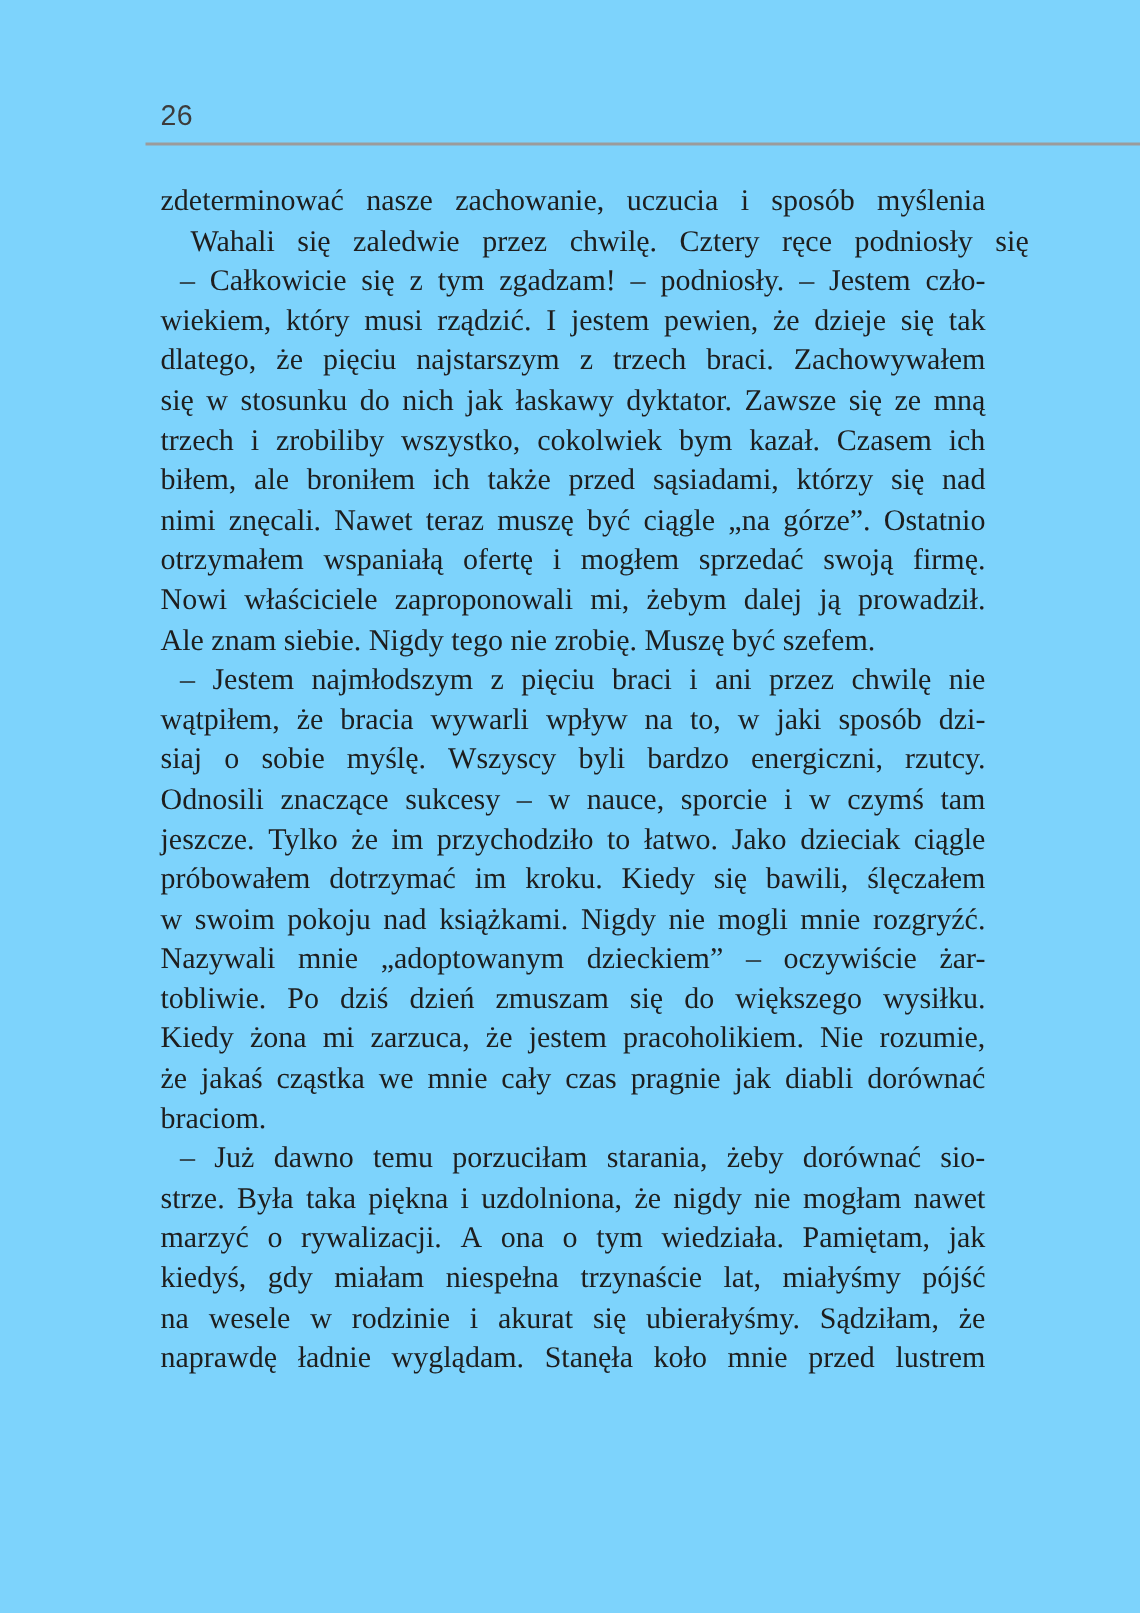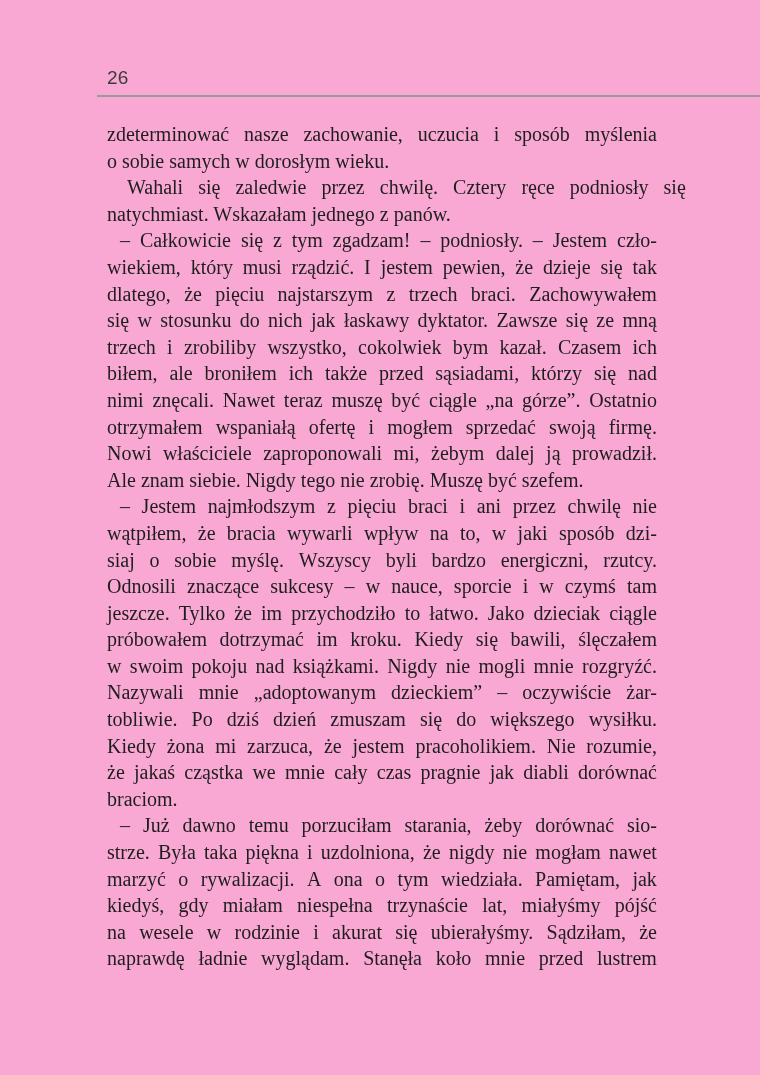--- a/index.html
+++ b/index.html
@@ -1,21 +1,21 @@
 <!DOCTYPE html>
 <html lang="pl"><head>
 <meta charset="utf-8">
 <style>
   html,body { margin:0; padding:0; }
   body { background:#e9e9e9; }
   .page {
     position:relative;
     width:760px; height:1075px;
     margin:0 auto;
-    background:#f9a8d4;
+    background:#7dd3fc;
     overflow:hidden;
     font-family:"Liberation Serif","DejaVu Serif",serif;
     color:#1e1e1e;
   }
   
   .running-head {
     position:absolute; left:107px; top:67px;
     display:flex; align-items:baseline; gap:27px;
     font-family:"Liberation Sans","DejaVu Sans",sans-serif;
     font-size:19px; color:#3c3c3c; letter-spacing:0.2px;
@@ -61,35 +61,33 @@
       <div class="paragraph">
         <div class="line just">
           <span>zdeterminować</span>
           <span>nasze</span>
           <span>zachowanie,</span>
           <span>uczucia</span>
           <span>i</span>
           <span>sposób</span>
           <span>myślenia</span>
         </div>
-        <div class="line">o sobie samych w dorosłym wieku.</div>
       </div>
       <div class="paragraph">
         <div class="line just indent-normal">
           <span>Wahali</span>
           <span>się</span>
           <span>zaledwie</span>
           <span>przez</span>
           <span>chwilę.</span>
           <span>Cztery</span>
           <span>ręce</span>
           <span>podniosły</span>
           <span>się</span>
         </div>
-        <div class="line">natychmiast. Wskazałam jednego z panów.</div>
       </div>
       <div class="paragraph">
         <div class="line just indent-dialogue">
           <span>–</span>
           <span>Całkowicie</span>
           <span>się</span>
           <span>z</span>
           <span>tym</span>
           <span>zgadzam!</span>
           <span>–</span>

